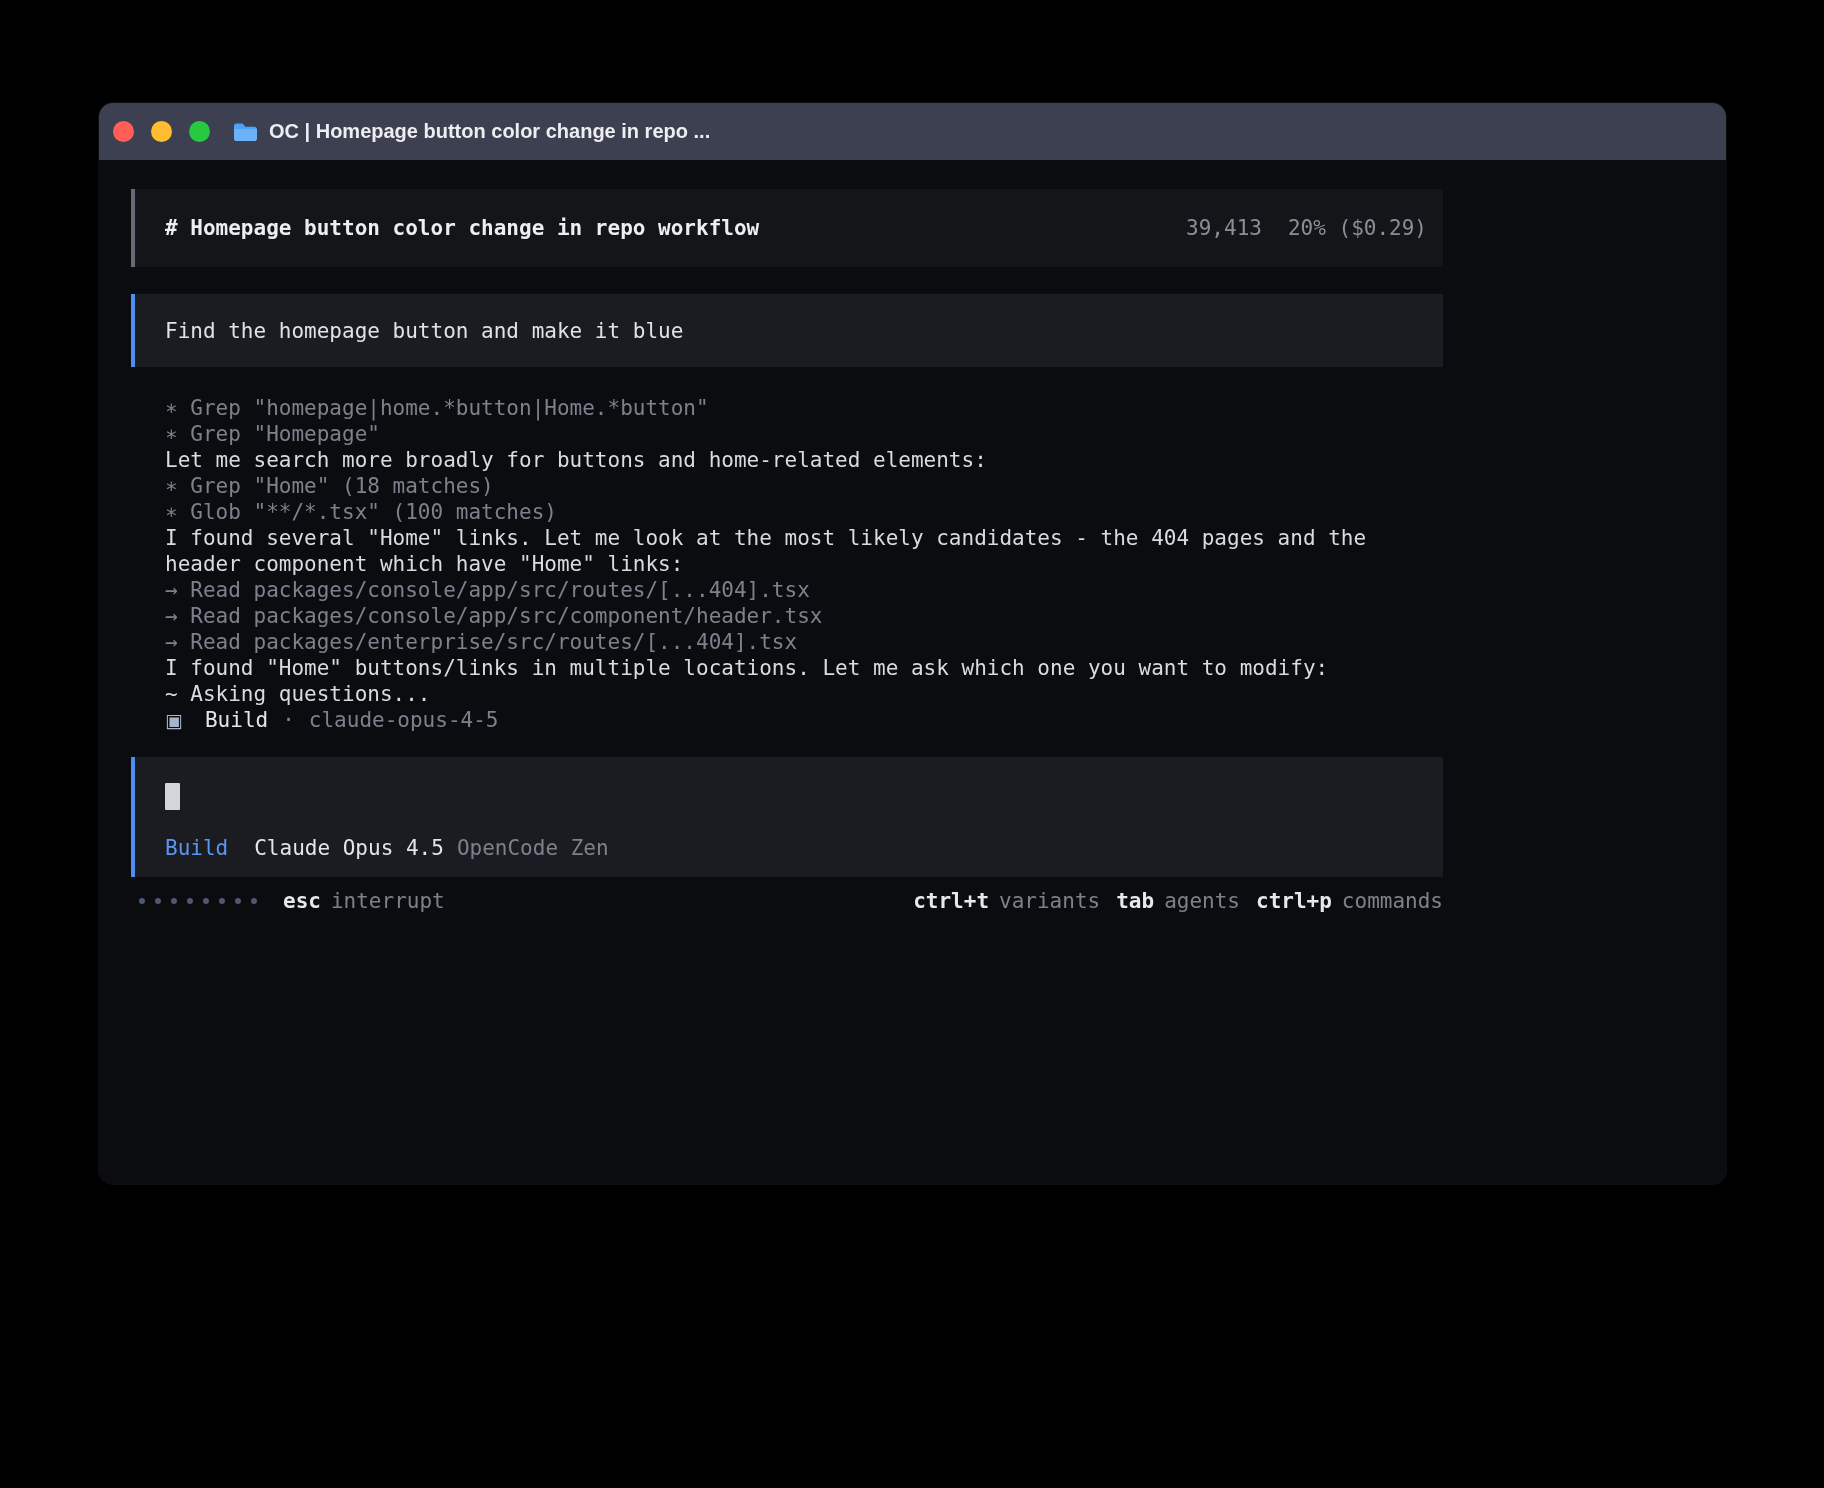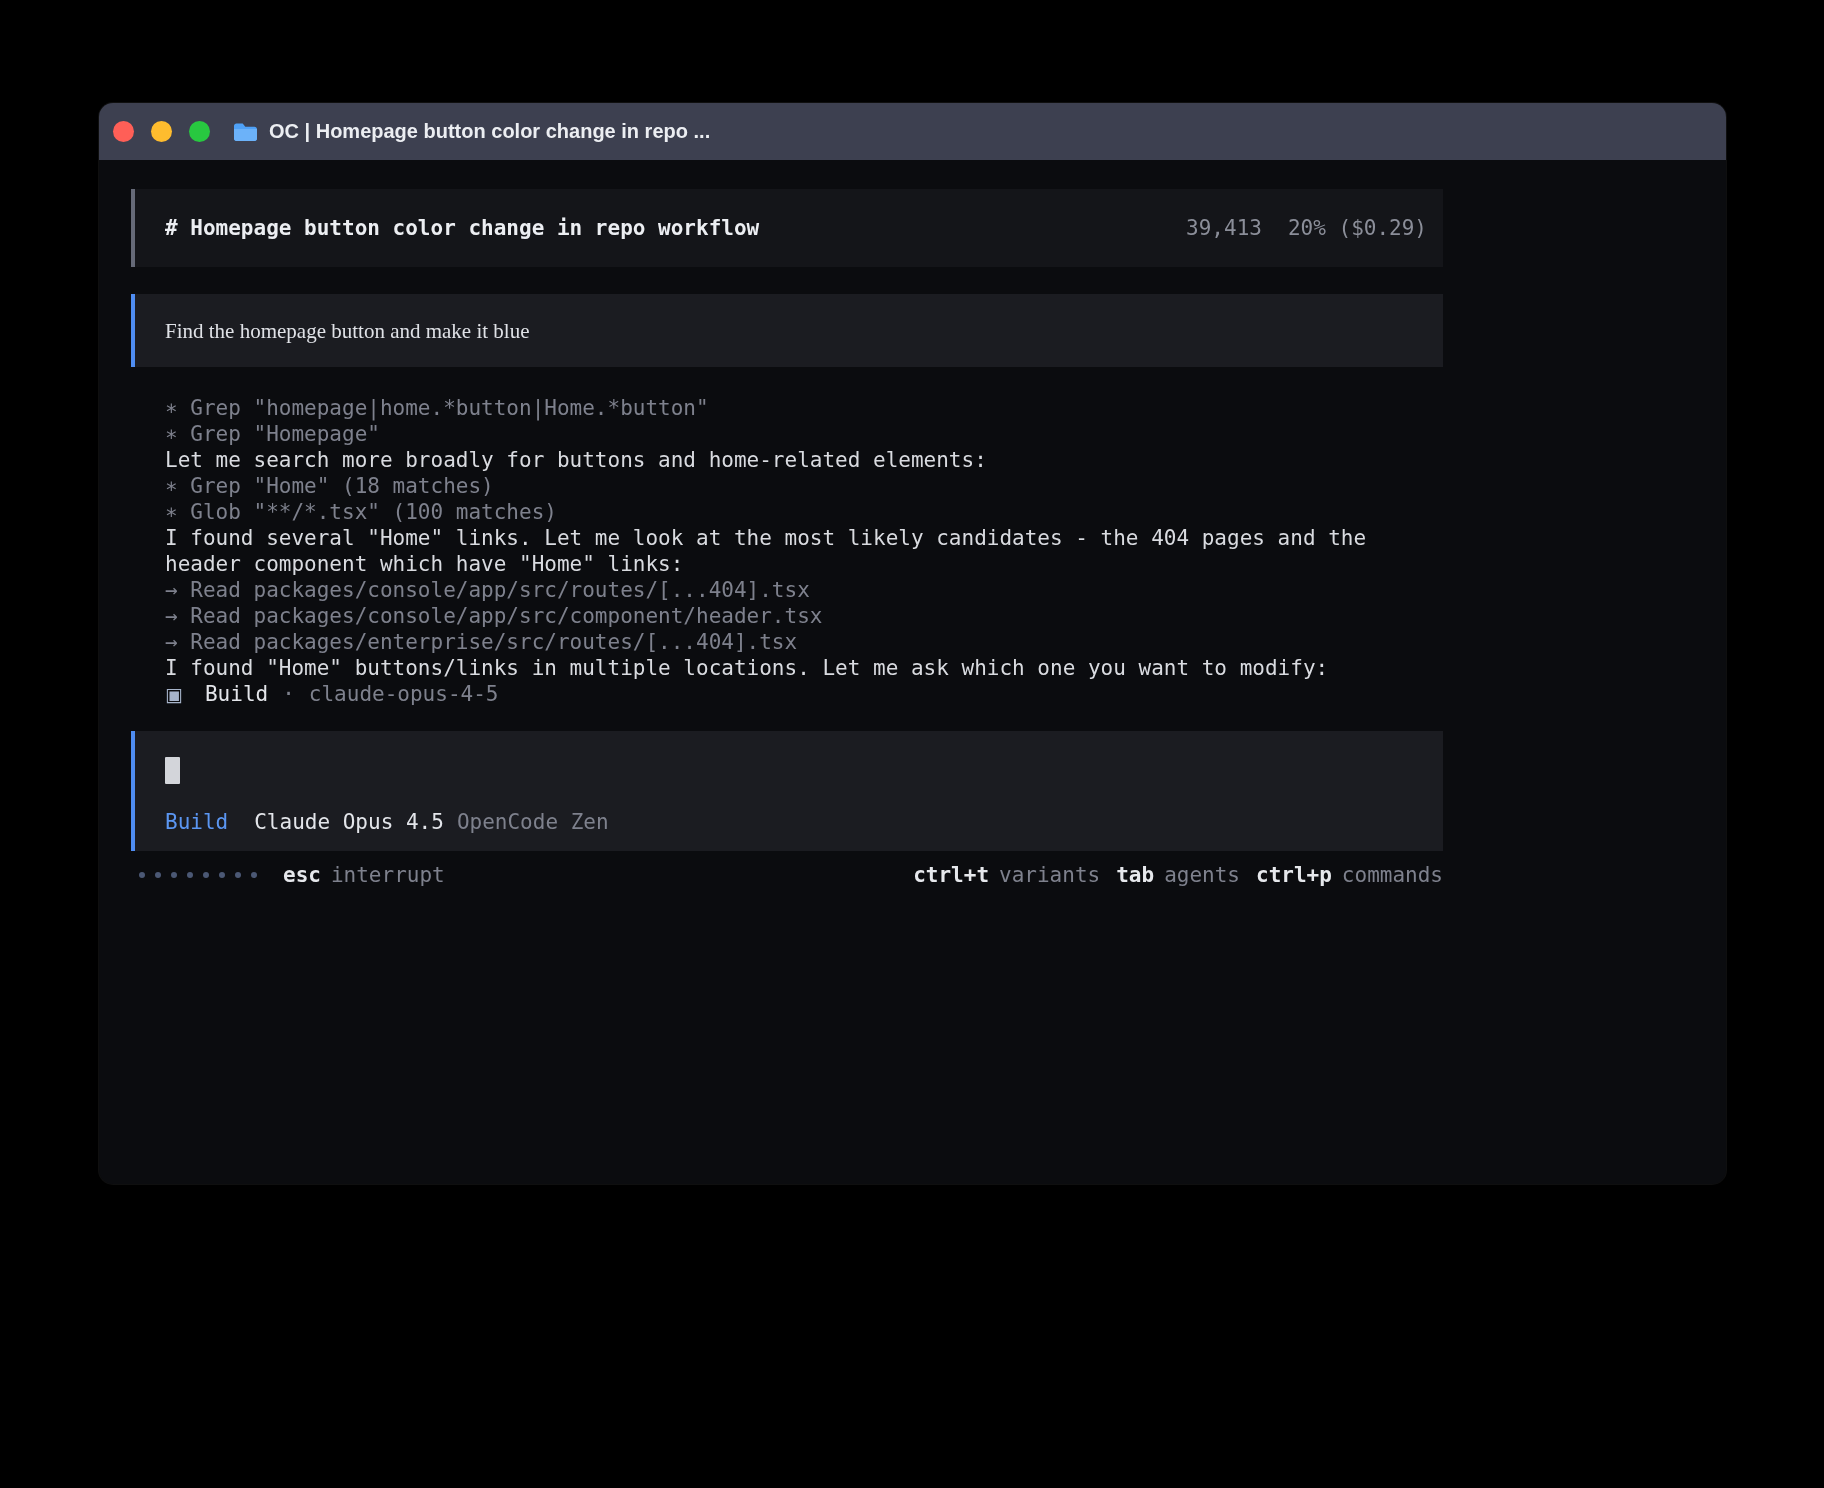--- a/index.html
+++ b/index.html
@@ -65,21 +65,20 @@
   
   .user-msg {
     margin-top: 27px;
     height: 73px;
     background: #1b1c21;
     border-left: 4px solid #4f8df2;
     display: flex;
     align-items: center;
     padding: 0 30px;
     color: #e0e2e7;
-    font-family: Liberation Serif, serif;
   }
   
   .convo { margin-top: 28px; padding-left: 34px; width: 1312px; }
   .convo p { margin: 0; }
   .txt  { color: #d9dbe0; }
   .tool { color: #7e818d; white-space: nowrap; }
   .m26 { margin-top: 26px; }
   .m25 { margin-top: 25px; }
   .status-line { color: #d9dbe0; }
   .agent-line { display: flex; align-items: center; margin-top: 26px; }
@@ -162,20 +161,21 @@
         <p class="tool">∗ Glob "**/*.tsx" (100 matches)</p>
 
         <p class="txt m26">I found several "Home" links. Let me look at the most likely candidates - the 404 pages and the header component which have "Home" links:</p>
 
         <p class="tool m25">→ Read packages/console/app/src/routes/[...404].tsx</p>
         <p class="tool">→ Read packages/console/app/src/component/header.tsx</p>
         <p class="tool">→ Read packages/enterprise/src/routes/[...404].tsx</p>
 
         <p class="txt m25">I found "Home" buttons/links in multiple locations. Let me ask which one you want to modify:</p>
 
+        <p class="status-line m26">~ Asking questions...</p>
 
         <p class="agent-line">
           <span class="agent-icon">▣</span>
           <span class="agent-name">Build</span>
           <span class="agent-sep">·</span>
           <span class="agent-model">claude-opus-4-5</span>
         </p>
       </div>
 
       <div class="input-box">

